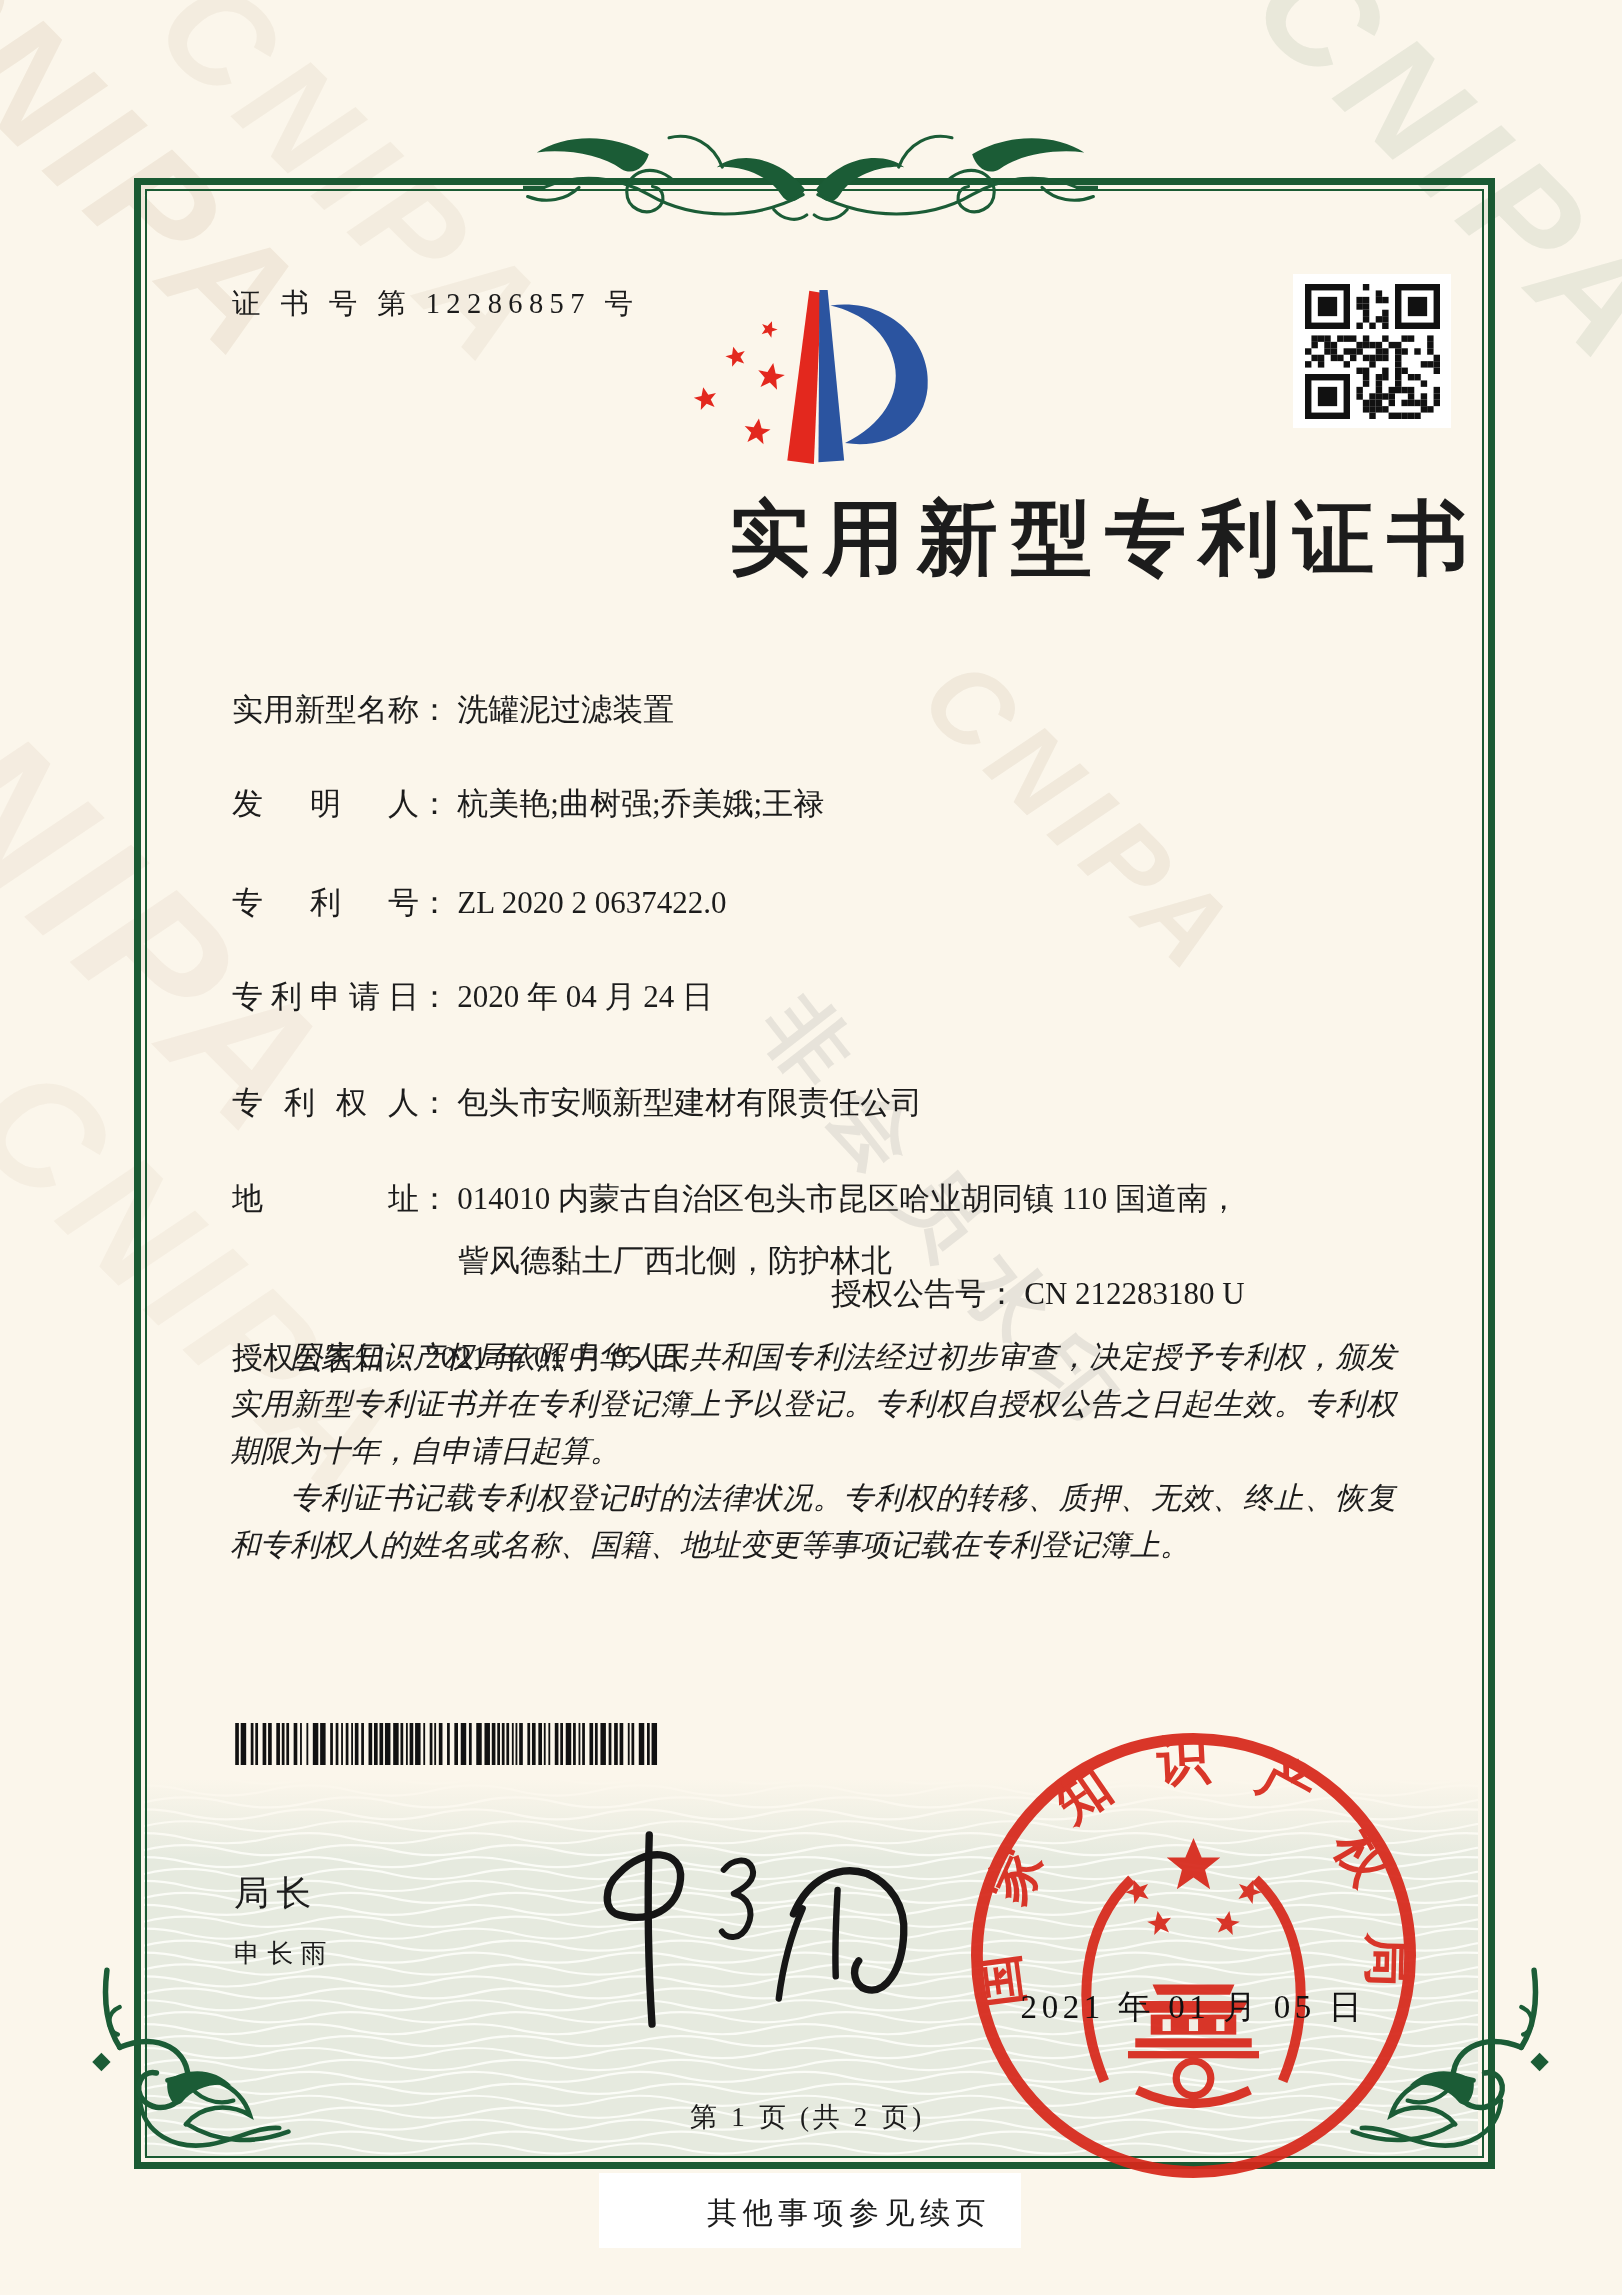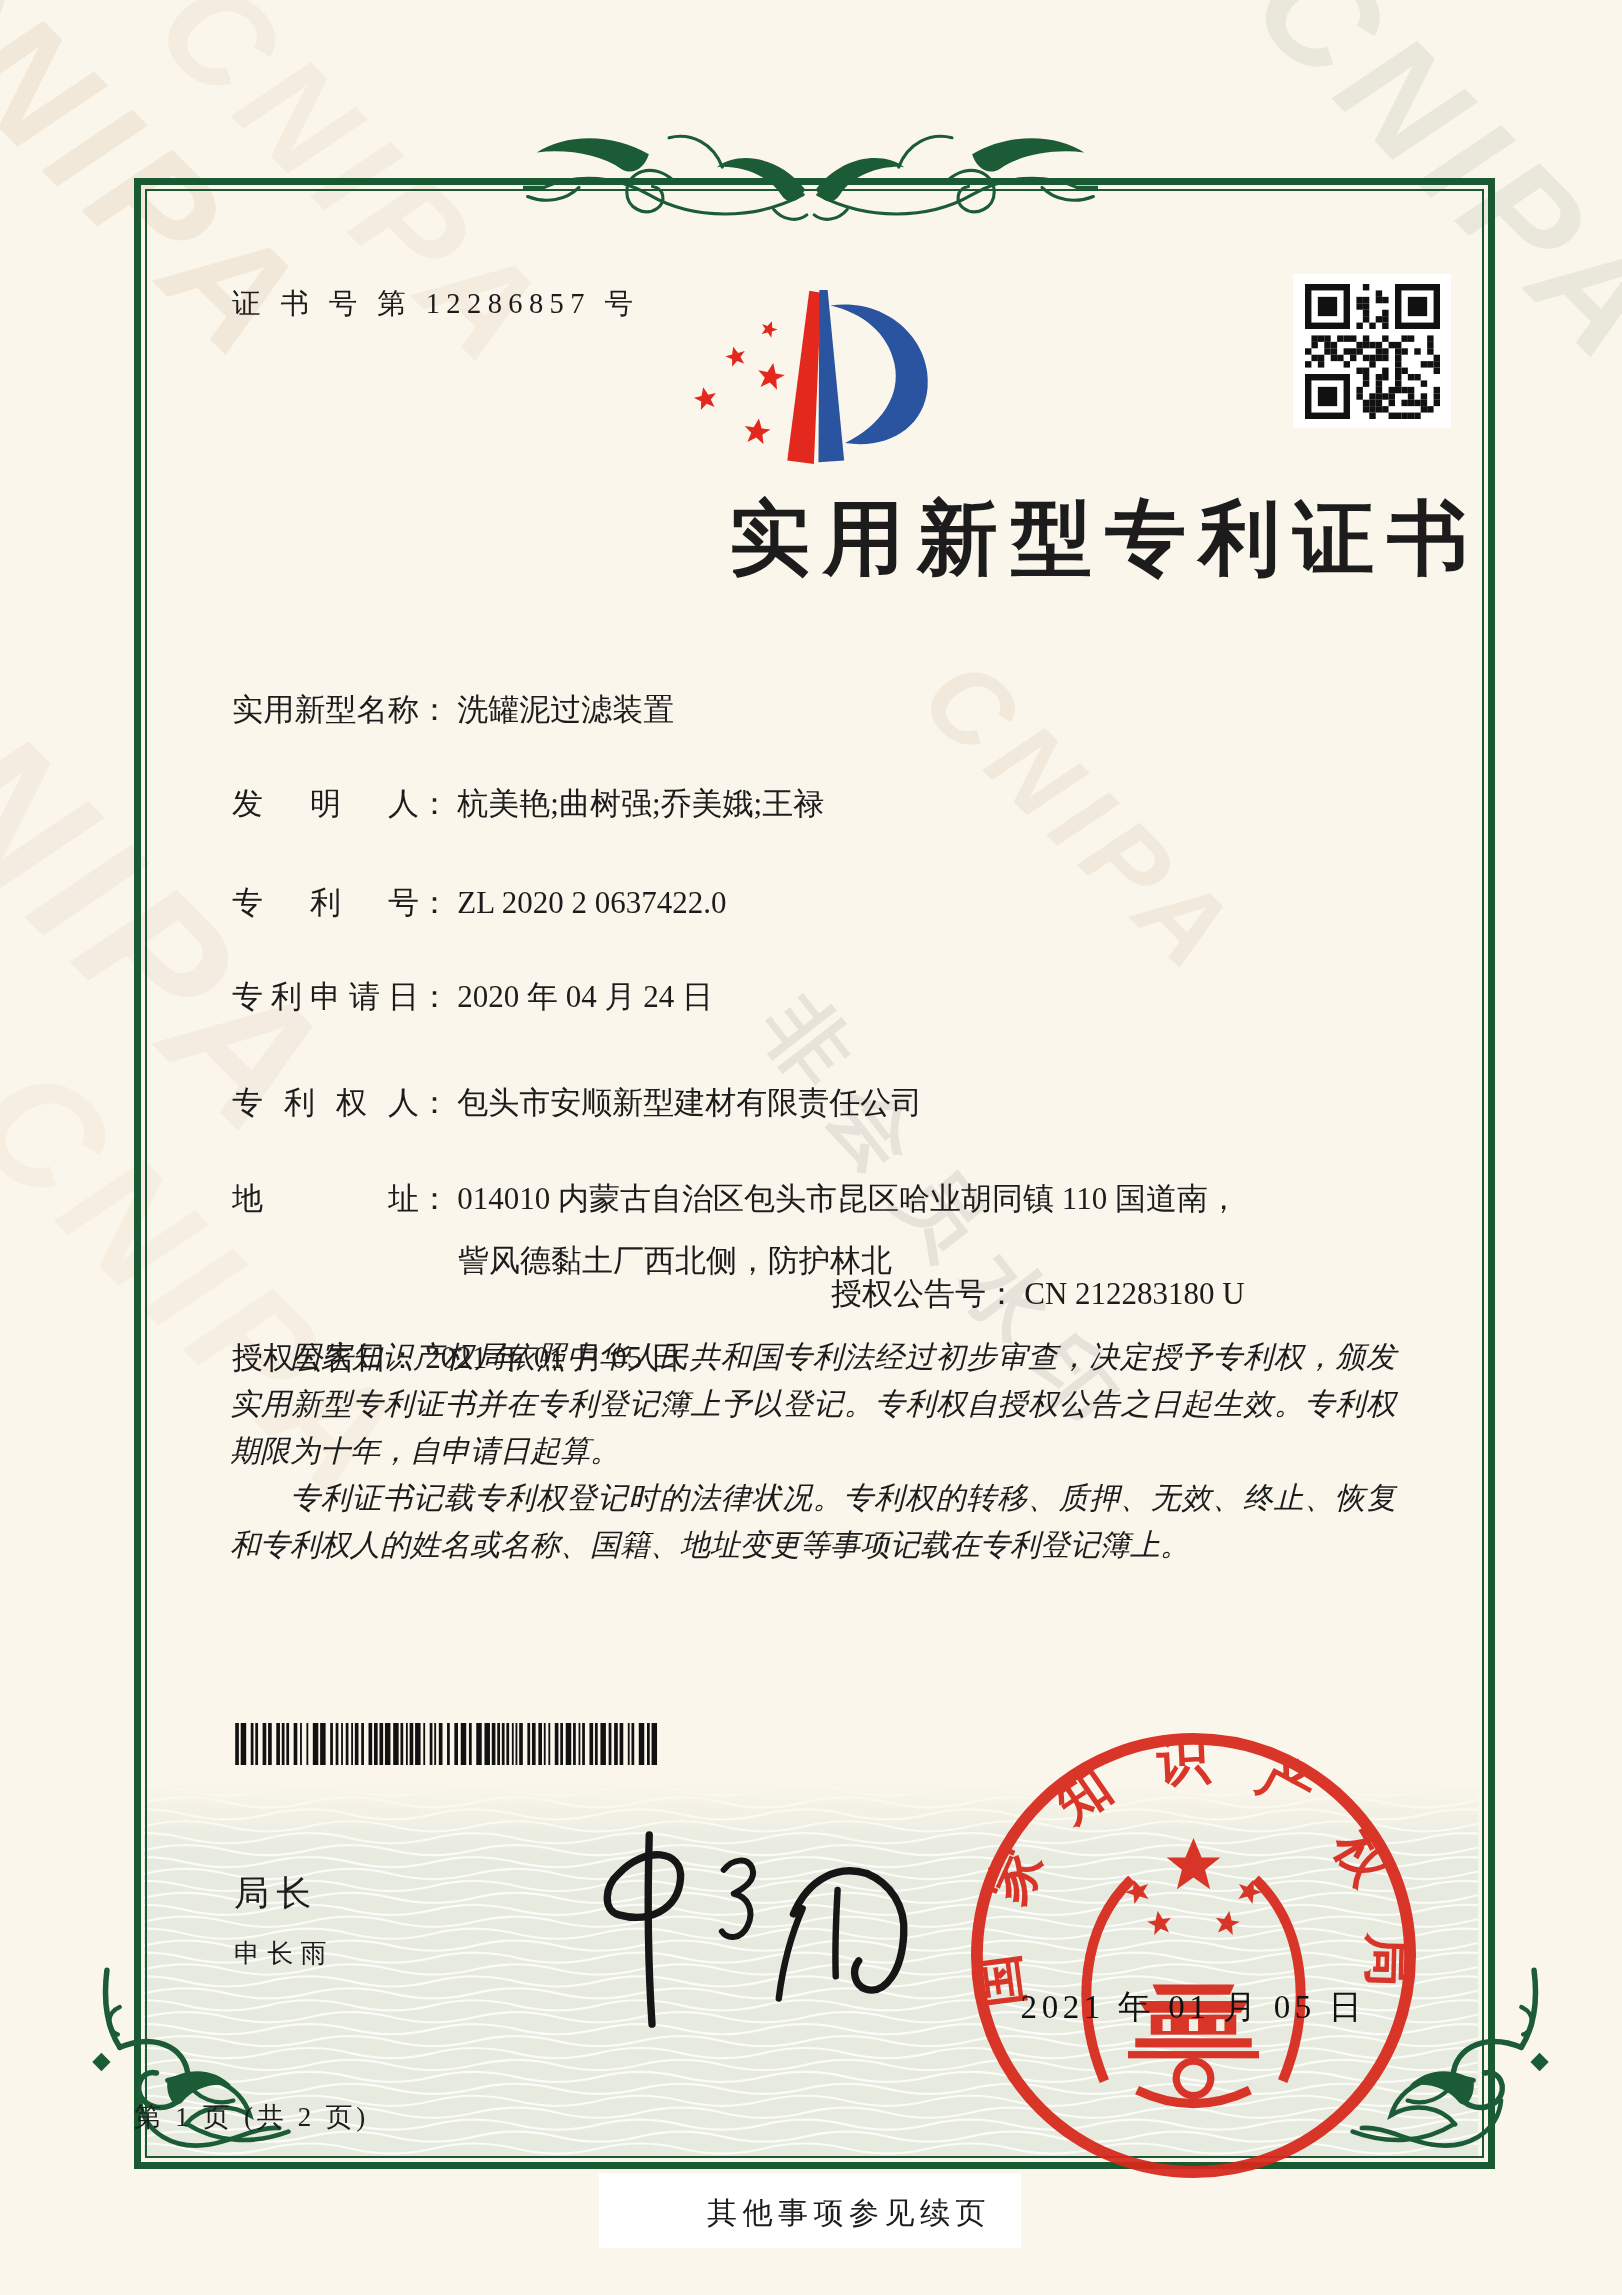--- a/index.html
+++ b/index.html
@@ -37,21 +37,21 @@
   .legal p{margin:0;text-indent:2em;font-style:italic;}
   .barcode{left:234px;top:1723px;z-index:4;}
   .dirtitle{left:234px;top:1870px;font-size:35px;letter-spacing:7.3px;z-index:4;
             font-family:"Liberation Sans","DejaVu Sans",sans-serif;font-weight:500;}
   .dirname{left:234px;top:1936px;font-size:26px;letter-spacing:7.3px;z-index:4;
            font-family:"Liberation Sans","DejaVu Sans",sans-serif;font-weight:500;}
   .sig{left:562px;top:1822px;z-index:4;}
   .seal{left:966px;top:1728px;z-index:4;}
   .sealdate{left:966px;top:1985px;width:455px;text-align:center;font-size:33px;color:#111;
             letter-spacing:4.6px;z-index:5;}
-  .pfooter{left:134px;top:2099px;width:1347px;text-align:left;font-size:27px;letter-spacing:3.7px;z-index:5;}
+  .pfooter{left:134px;top:2099px;width:1347px;text-align:center;font-size:27px;letter-spacing:3.7px;z-index:5;}
   .notebox{left:599px;top:2173px;width:422px;height:75px;background:#ffffff;z-index:3;}
   .note{left:599px;top:2193px;width:500px;text-align:center;font-size:30px;letter-spacing:5.5px;z-index:4;}
   .ornament{left:523px;top:99px;z-index:3;}
   .fl-left{left:79px;top:1963px;z-index:3;}
   .fl-right{left:1332px;top:1963px;z-index:3;transform:scaleX(-1);}
   .logo{left:691px;top:285px;z-index:4;}
   .qr{left:1293px;top:274px;width:158px;height:154px;background:#ffffff;z-index:4;
       display:flex;align-items:center;justify-content:center;}
 </style>
 </head>

